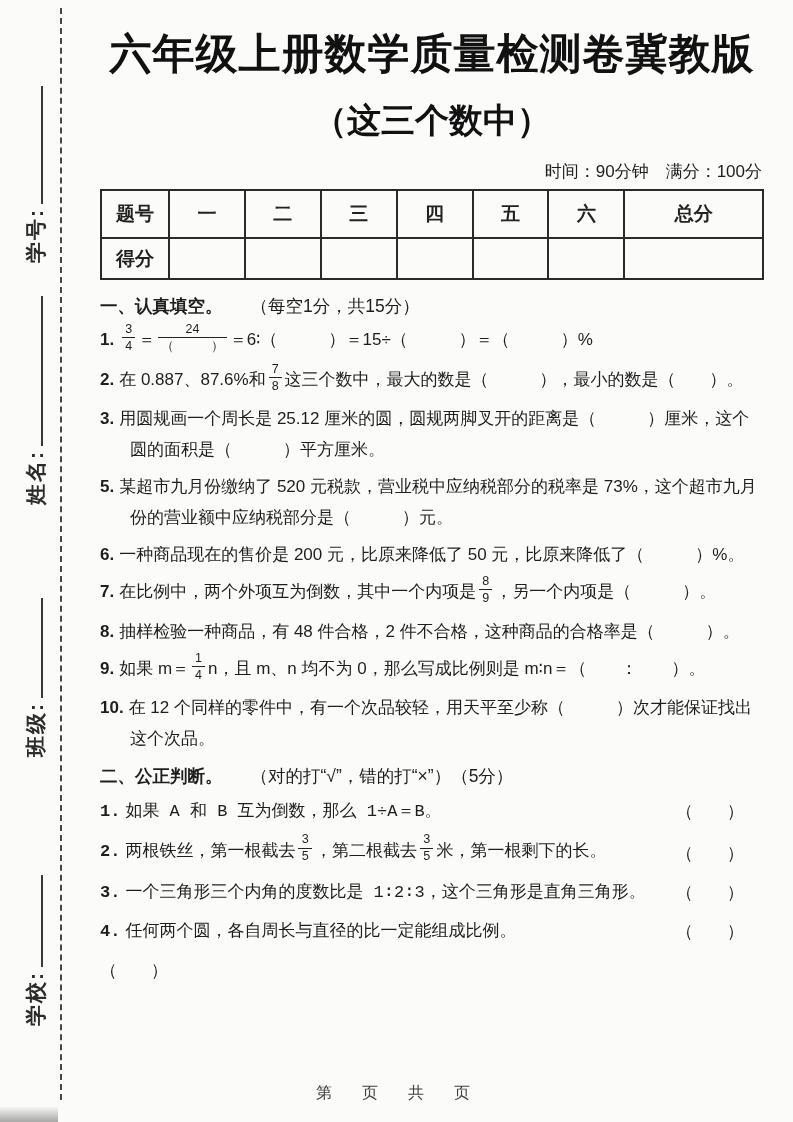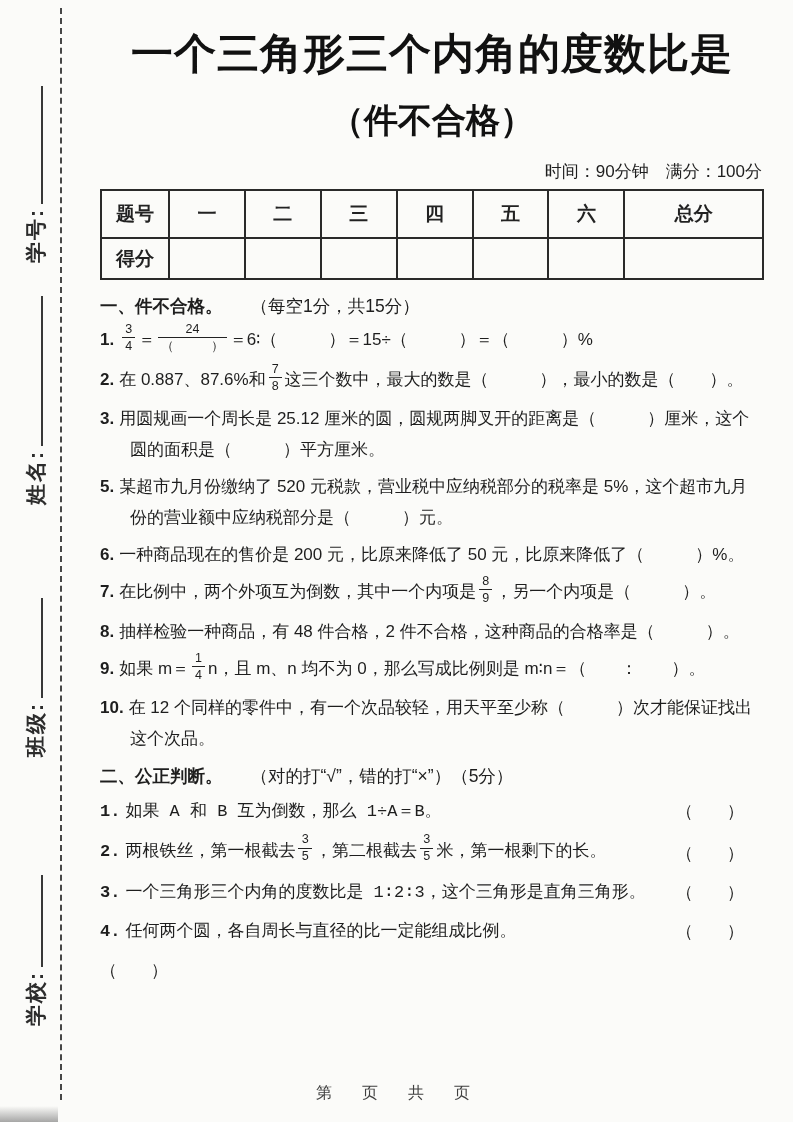--- a/index.html
+++ b/index.html
@@ -98,22 +98,22 @@
   <div class="seal-dash"></div>
   <div id="sidebar">
       <div class="side-item" style="top: 263px;"><span>学号:</span><span class="side-line" style="width: 118px;"></span></div>
       <div class="side-item" style="top: 505px;"><span>姓名:</span><span class="side-line" style="width: 150px;"></span></div>
       <div class="side-item" style="top: 757px;"><span>班级:</span><span class="side-line" style="width: 100px;"></span></div>
       <div class="side-item" style="top: 1026px;"><span>学校:</span><span class="side-line" style="width: 92px;"></span></div>
     </div>
   <div class="edge-bl"></div>
 
   <div class="main">
-    <h1 class="title">一个三角形三个内角的度数比是</h1>
-    <h2 class="subtitle">（件不合格）</h2>
+    <h1 class="title">六年级上册数学质量检测卷冀教版</h1>
+    <h2 class="subtitle">（这三个数中）</h2>
     <div class="info">时间：90分钟　满分：100分</div>
 
     <table class="score">
       <tbody id="score-body">
           <tr class="r1">
             <td class="c0">题号</td>
             <td>一</td>
             <td>二</td>
             <td>三</td>
             <td>四</td>
@@ -128,25 +128,25 @@
             <td></td>
             <td></td>
             <td></td>
             <td></td>
             <td></td>
           </tr>
         </tbody>
     </table>
 
     <div class="sections" id="sections">
-        <div class="sec-head"><span class="sec-title">一、件不合格。</span><span class="sec-note">（每空1分，共15分）</span></div>
+        <div class="sec-head"><span class="sec-title">一、认真填空。</span><span class="sec-note">（每空1分，共15分）</span></div>
         <div class="q"><span class="qnum">1.</span><span><span class="frac"><span class="fn">3</span><span class="fd">4</span></span>＝<span class="frac"><span class="fn">24</span><span class="fd">（　　　）</span></span>＝6∶（　　　）＝15÷（　　　）＝（　　　）%</span></div>
         <div class="q"><span class="qnum">2.</span><span>在 0.887、87.6%和<span class="frac"><span class="fn">7</span><span class="fd">8</span></span>这三个数中，最大的数是（　　　），最小的数是（　　）。</span></div>
         <div class="q"><span class="qnum">3.</span><span>用圆规画一个周长是 25.12 厘米的圆，圆规两脚叉开的距离是（　　　）厘米，这个圆的面积是（　　　）平方厘米。</span></div>
-        <div class="q"><span class="qnum">5.</span><span>某超市九月份缴纳了 520 元税款，营业税中应纳税部分的税率是 5%，这个超市九月份的营业额中应纳税部分是（　　　）元。</span></div>
+        <div class="q"><span class="qnum">5.</span><span>某超市九月份缴纳了 520 元税款，营业税中应纳税部分的税率是 73%，这个超市九月份的营业额中应纳税部分是（　　　）元。</span></div>
         <div class="q"><span class="qnum">6.</span><span>一种商品现在的售价是 200 元，比原来降低了 50 元，比原来降低了（　　　）%。</span></div>
         <div class="q"><span class="qnum">7.</span><span>在比例中，两个外项互为倒数，其中一个内项是<span class="frac"><span class="fn">8</span><span class="fd">9</span></span>，另一个内项是（　　　）。</span></div>
         <div class="q"><span class="qnum">8.</span><span>抽样检验一种商品，有 48 件合格，2 件不合格，这种商品的合格率是（　　　）。</span></div>
         <div class="q"><span class="qnum">9.</span><span>如果 m＝<span class="frac"><span class="fn">1</span><span class="fd">4</span></span>n，且 m、n 均不为 0，那么写成比例则是 m∶n＝（　　：　　）。</span></div>
         <div class="q"><span class="qnum">10.</span><span>在 12 个同样的零件中，有一个次品较轻，用天平至少称（　　　）次才能保证找出这个次品。</span></div>
         <div class="sec-head"><span class="sec-title">二、公正判断。</span><span class="sec-note">（对的打“√”，错的打“×”）（5分）</span></div>
         <div class="judge-row">
           <div class="q"><span class="qnum">1.</span><span>如果 A 和 B 互为倒数，那么 1÷A＝B。</span></div>
           <span class="j-bracket">（　　）</span>
         </div>

